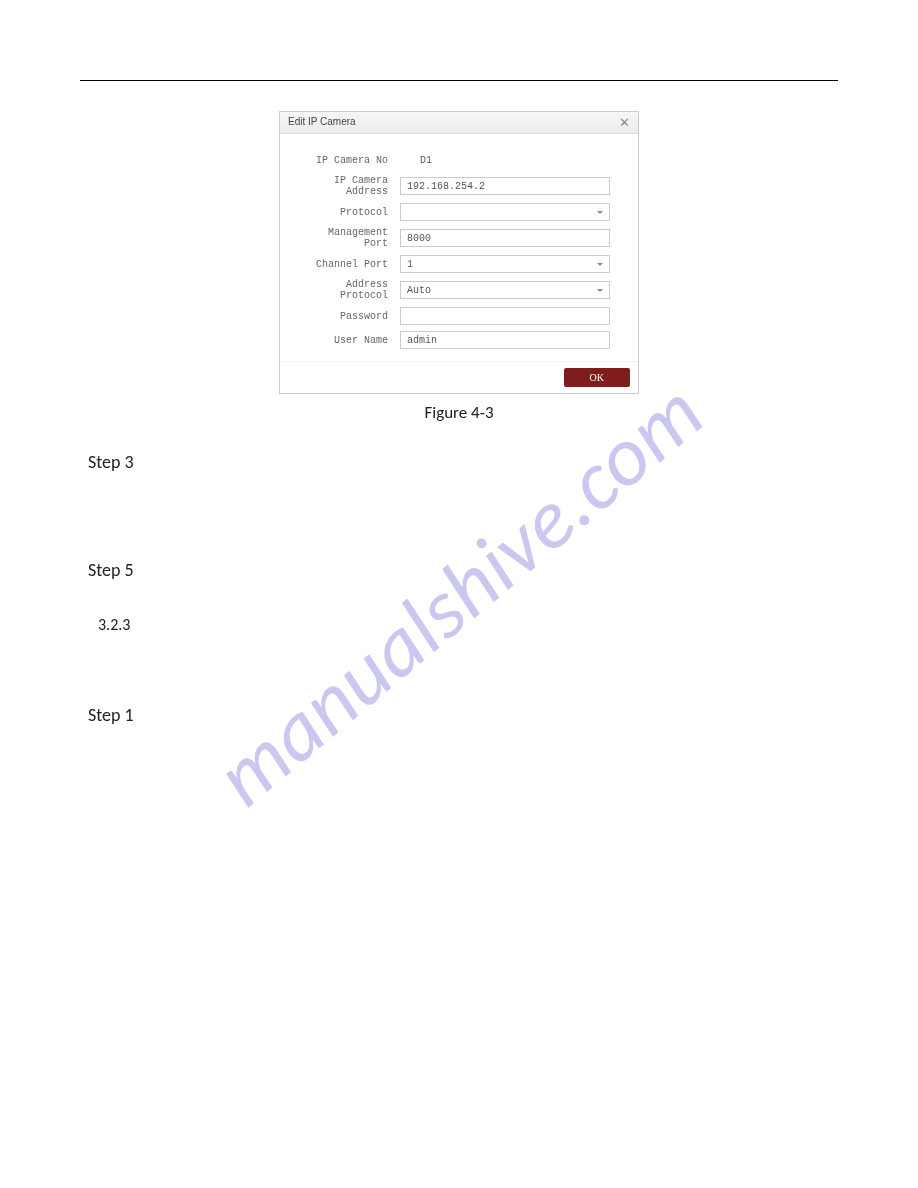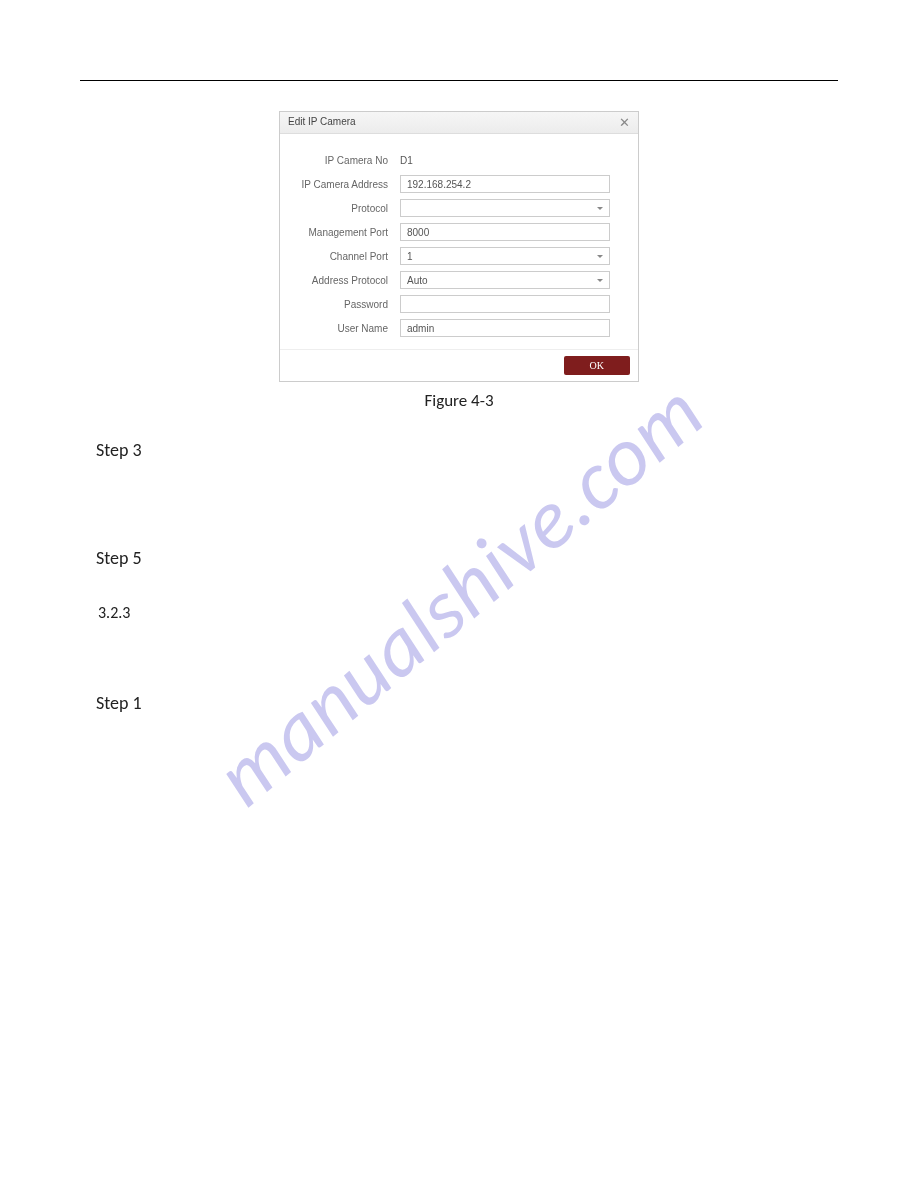--- a/index.html
+++ b/index.html
@@ -42,40 +42,42 @@
     font-size: 10px;
     color: #444;
   }
   .dialog-title .x {
     color: #888;
     font-size: 13px;
     line-height: 1;
   }
   .dialog-body {
     padding: 18px 28px 6px 20px;
+    font-family: Liberation Mono, monospace;
   }
   .row {
     display: flex;
     align-items: center;
     margin-bottom: 6px;
   }
   .row .lbl {
     width: 100px;
     text-align: right;
     padding-right: 12px;
     font-size: 10px;
     color: #666;
   }
   .row .val, .row .inp, .row .sel {
     flex: 1;
   }
   .row .val {
     font-size: 10px;
     color: #555;
     padding: 3px 0;
+    margin-left: 20px;
   }
   .inp, .sel {
     border: 1px solid #ccc;
     background: #fff;
     height: 18px;
     padding: 0 6px;
     font-size: 10px;
     color: #555;
     display: flex;
     align-items: center;
@@ -108,21 +110,21 @@
     text-align: center;
     font-family: Calibri, Arial, sans-serif;
     font-size: 17px;
     color: #222;
     margin-bottom: 28px;
   }
   .step-line, .sec-line {
     font-family: Calibri, Arial, sans-serif;
     font-size: 18px;
     color: #222;
-    margin: 6px 16px;
+    margin: 6px 8px;
   }
   .gap-md { height: 74px; }
   .sec-line { margin-left: 18px; font-size: 16px; margin-top: 34px; margin-bottom: 70px; }
   .watermark {
     position: absolute;
     left: 50%; top: 50%;
     transform: translate(-50%, -50%) rotate(-40deg);
     font-family: "Calibri", "Segoe UI", Arial, sans-serif;
     font-style: italic;
     font-size: 84px;

